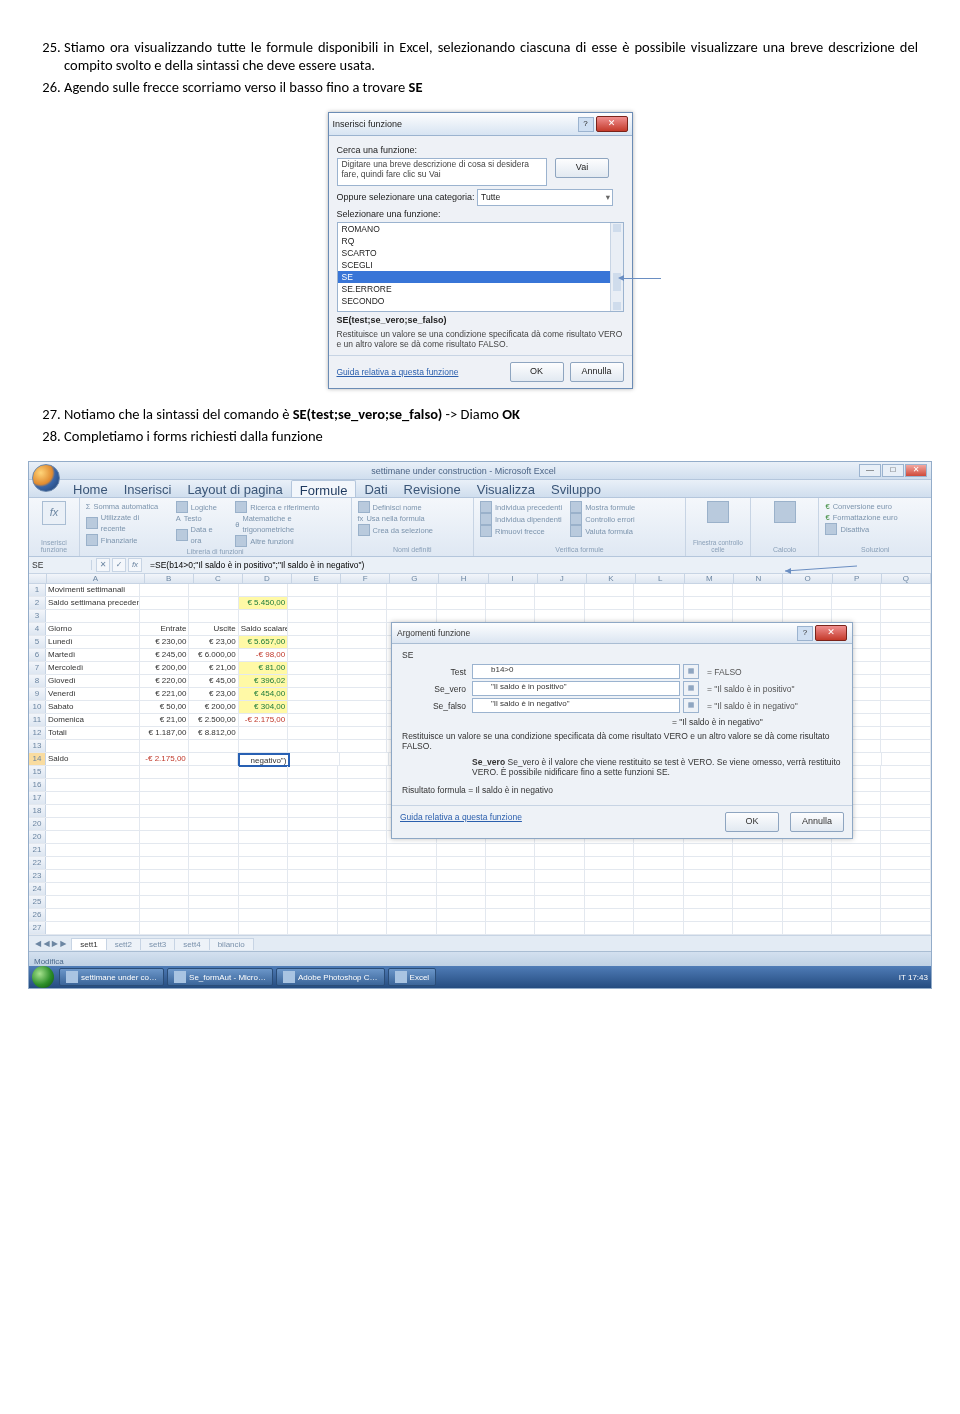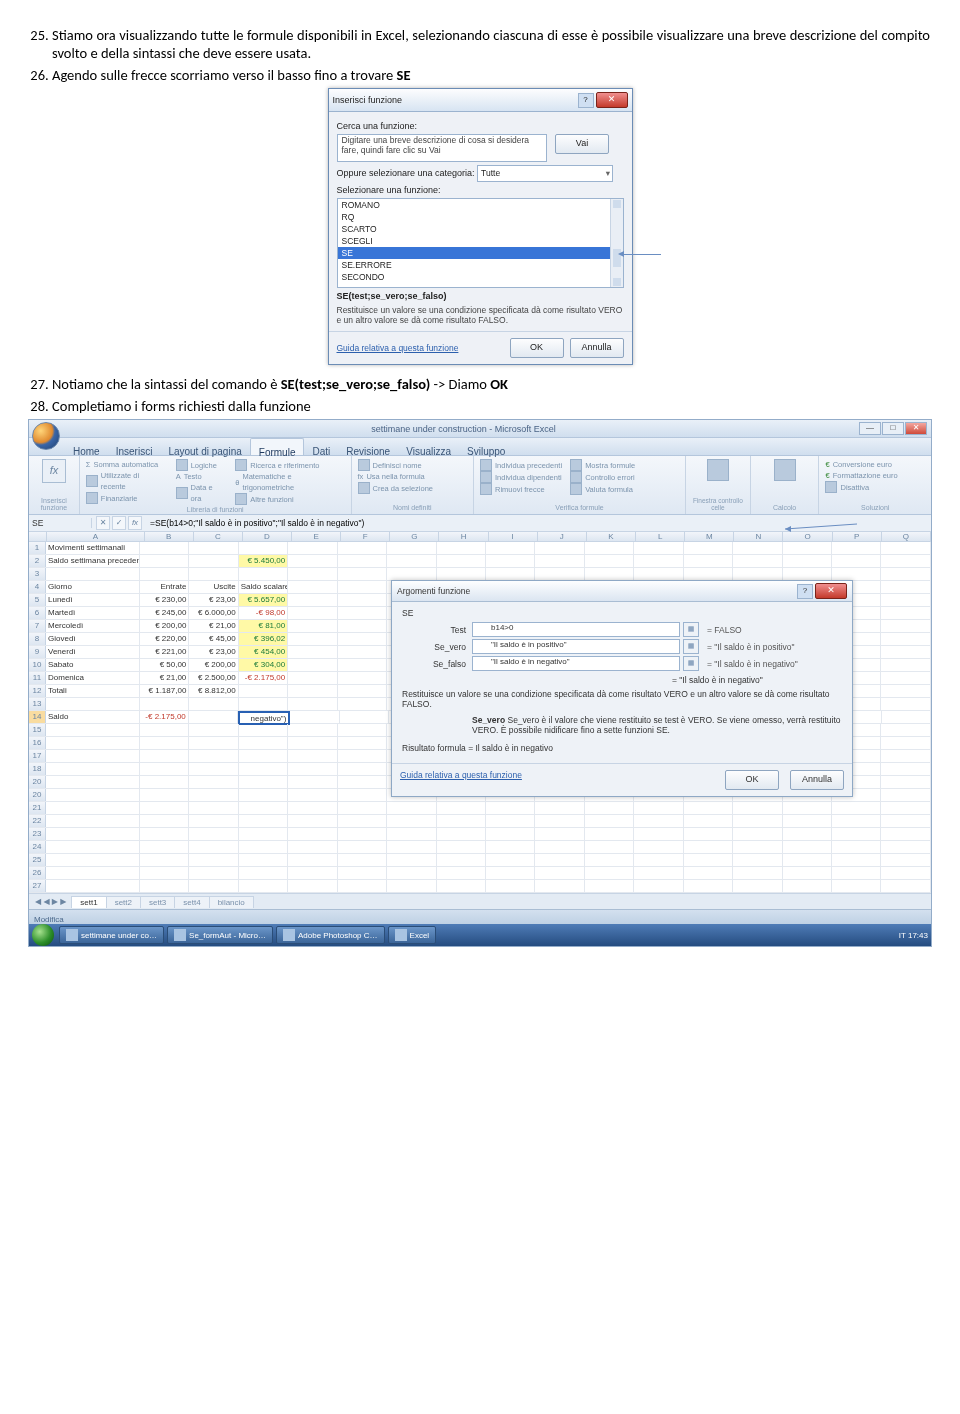--- a/index.html
+++ b/index.html
@@ -1,17 +1,17 @@
 <!DOCTYPE html>
 <html><head>
 <meta charset="utf-8">
 <style>
   body{margin:0;background:#fff;font-family:Calibri,Arial,sans-serif;font-size:14.5px;color:#000;width:960px}
   .page{padding:22px 26px 10px 26px}
-  ol.main{margin:4px;padding-left:22px}
+  ol.main{margin:16px;padding-left:22px}
   ol.main>li{margin-bottom:4px;text-align:justify}
   .center{display:flex;justify-content:center;margin:4px 0 10px 0}
   b{font-weight:bold}
   
   .dlg1{width:303px;border:1px solid #6b8cb5;background:#eef1f6;font-family:Tahoma,Arial,sans-serif;font-size:9px;color:#222;box-shadow:0 0 4px rgba(0,0,0,.3)}
   .d1-title{background:linear-gradient(#fdfdfe,#d7e4f2);padding:3px 4px;display:flex;align-items:center;border-bottom:1px solid #9bb3cf}
   .d1-title span{flex:1}
   .d1-qmark{width:14px;height:13px;background:#cfdff2;border:1px solid #9bb3cf;font-size:8px;text-align:center;line-height:12px;margin-right:2px}
   .d1-close{width:30px;height:14px;background:linear-gradient(#f08f8f,#c43a2b);border:1px solid #7a231a;border-radius:2px;color:#fff;text-align:center;font-size:9px;line-height:12px}
   .d1-body{padding:6px 8px}
@@ -33,21 +33,21 @@
   .d1-link{color:#2b5fad;text-decoration:underline;font-size:8.5px}
   hr.d1{border:none;border-top:1px solid #c7d4e4;margin:6px -8px}
   .d1wrap{position:relative}
   
   .xl{width:902px;border:1px solid #93acc9;font-family:Tahoma,Arial,sans-serif;font-size:8px;color:#333;background:#dfe8f3;position:relative}
   .xl-title{background:linear-gradient(#e9f0f8,#d0deee);height:17px;display:flex;align-items:center;padding:0 4px;border-bottom:1px solid #b4c6dc}
   .xl-orb{width:26px;height:26px;border-radius:50%;background:radial-gradient(circle at 30% 30%,#ffd57a,#e08a2f 45%,#3a66a8 55%,#1e3d6b);position:absolute;left:3px;top:2px;z-index:2;border:1px solid #6a87ac}
   .xl-titletxt{flex:1;text-align:center;color:#4a6385;font-size:9px}
   .xl-min{width:20px;height:11px;border:1px solid #9bb3cf;background:#e8eff7;margin-left:1px;text-align:center;line-height:9px;font-size:8px}
   .xl-tabs{display:flex;gap:0;padding-left:36px;background:linear-gradient(#e9f0f8,#d0deee);height:17px;border-bottom:1px solid #b4c6dc}
-  .xl-tab{padding:8px 8px;font-size:10px;color:#3a5577}
+  .xl-tab{padding:2px 8px;font-size:13px;color:#3a5577}
   .xl-tab.on{background:#f2f6fb;border:1px solid #b4c6dc;border-bottom:none;border-radius:2px 2px 0 0;color:#1f3a5f}
   .xl-ribbon{height:58px;background:linear-gradient(#f4f7fb,#dfe8f3);border-bottom:1px solid #b4c6dc;display:flex;font-size:7.5px;color:#7a91ab}
   .rgrp{border-right:1px solid #c7d4e4;padding:3px 6px;display:flex;flex-direction:column;justify-content:space-between}
   .rgrp .rlbl{text-align:center;font-size:7px;color:#8aa0b8;margin-top:1px}
   .ritem{display:flex;align-items:center;gap:3px;color:#7c94ad;line-height:11px}
   .ricon{width:10px;height:10px;background:#b9cadd;border:1px solid #9ab1ca}
   .fx{width:22px;height:22px;border:1px solid #a9bdd3;background:#eaf0f7;text-align:center;line-height:20px;font-style:italic;color:#6c86a2;font-size:11px}
   .xl-fbar{display:flex;align-items:center;height:16px;background:#eaf0f7;border-bottom:1px solid #c7d4e4;font-size:8.5px}
   .xl-name{width:56px;border-right:1px solid #c7d4e4;padding:0 3px}
   .xl-fbtns{display:flex;gap:2px;padding:0 4px}

